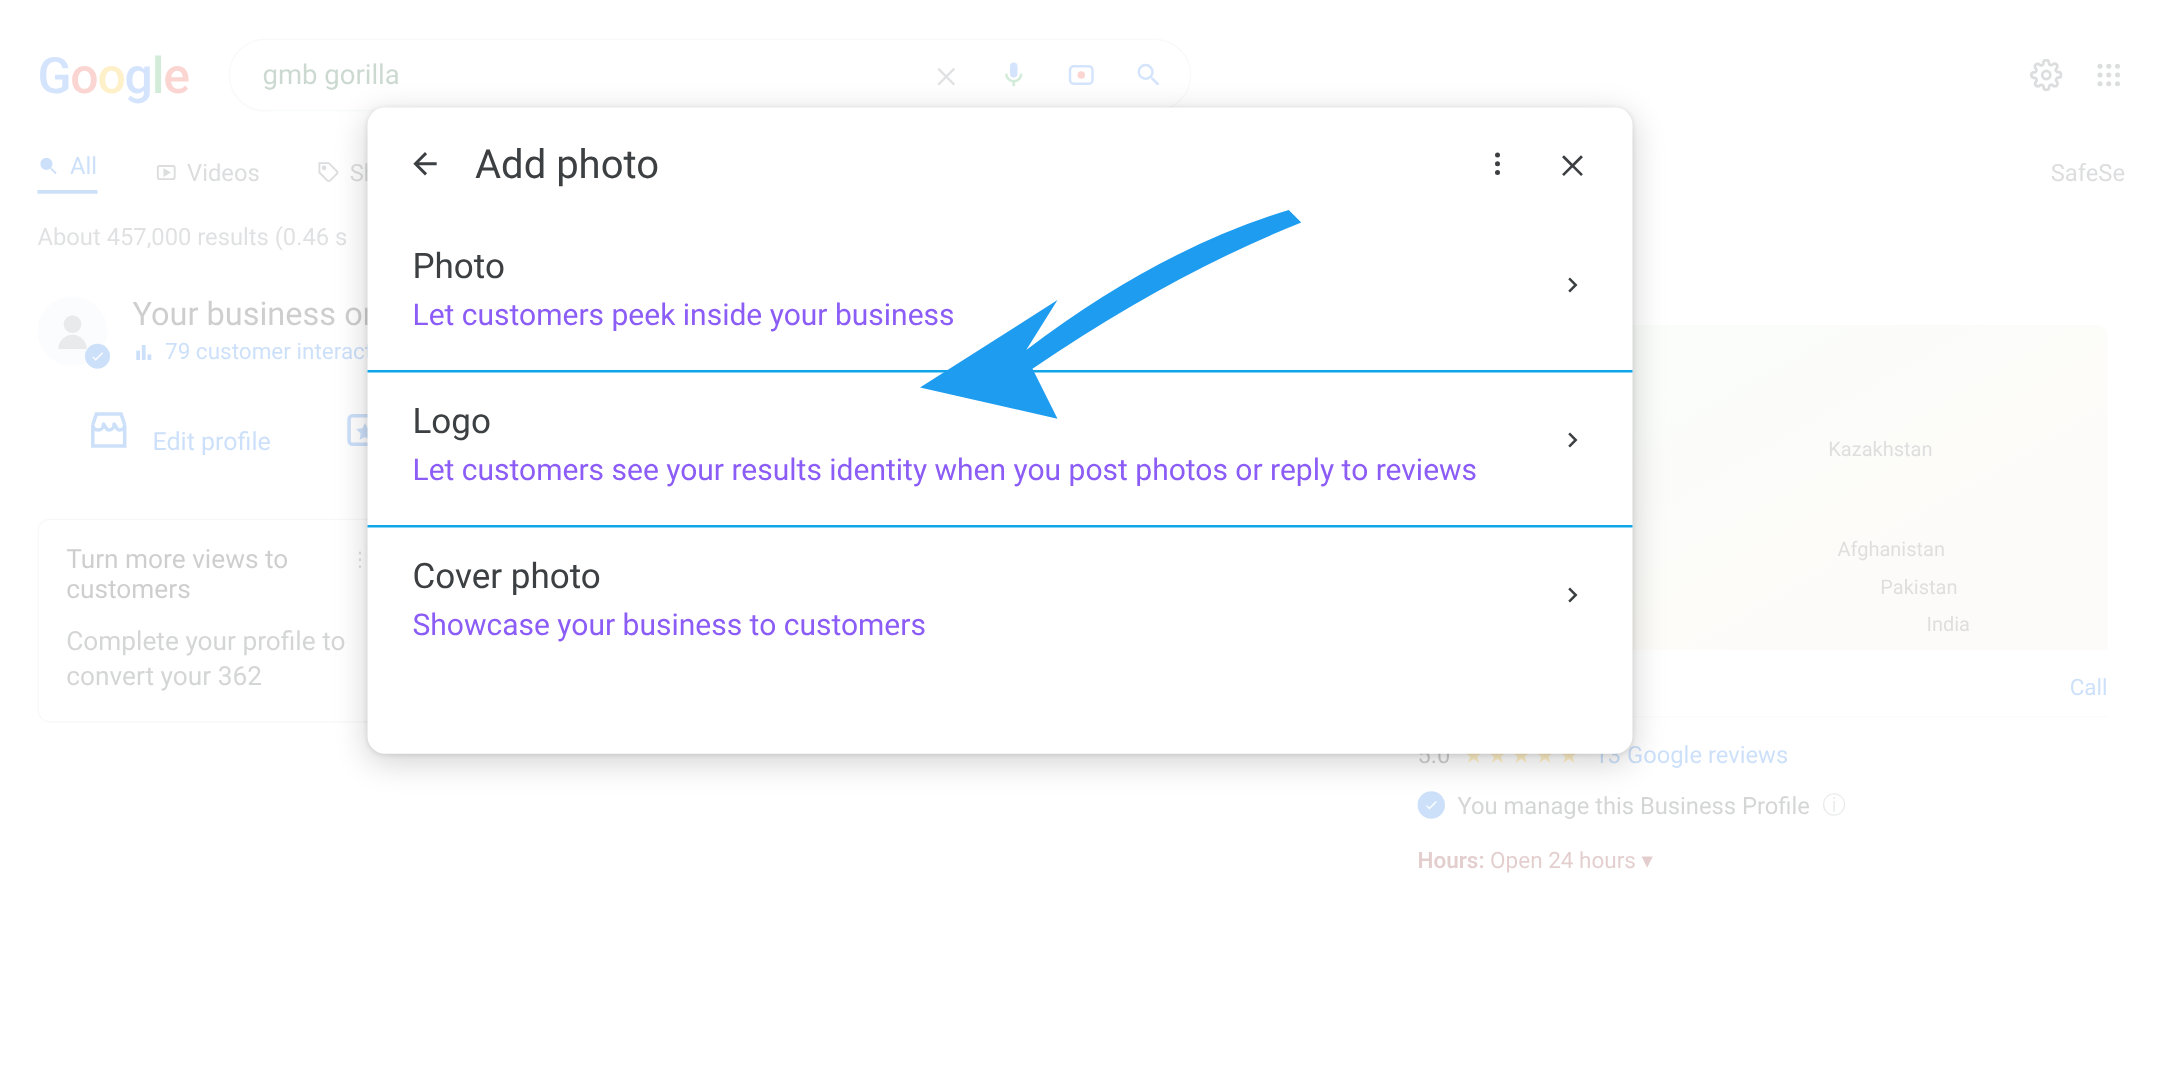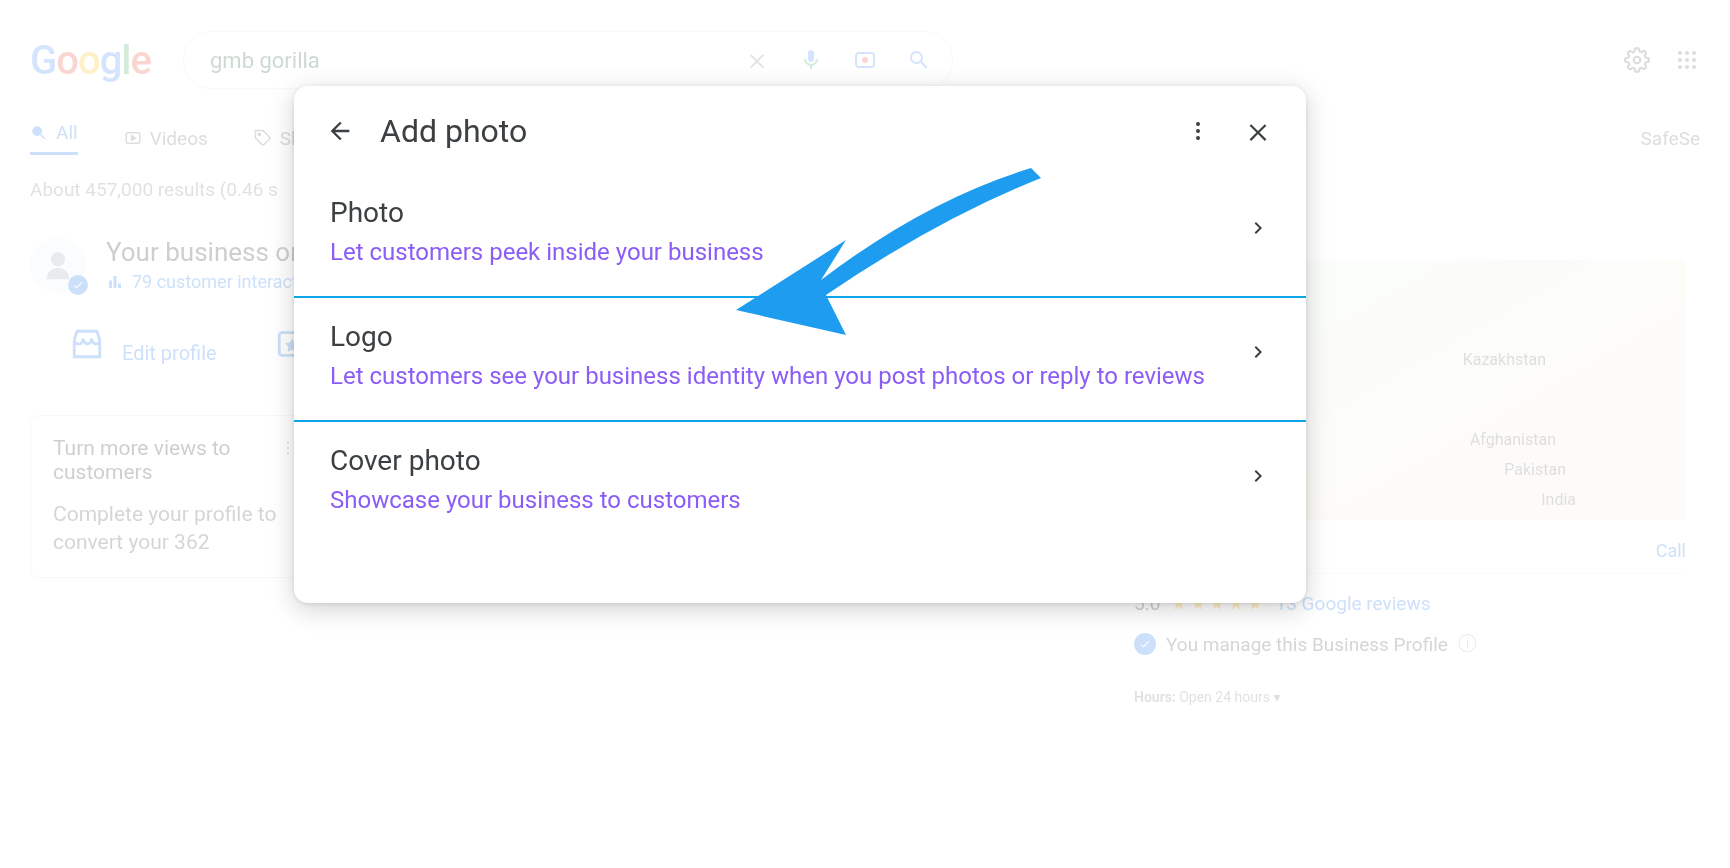--- a/index.html
+++ b/index.html
@@ -144,21 +144,21 @@
       padding-bottom: 12px;
     }
     .kp-rating { margin-top: 18px; color: #70757a; font-size: 19px; display:flex; align-items:center; gap:10px; }
     .kp-rating .score { color:#202124; }
     .stars { color:#fbbc04; letter-spacing:2px; }
     .kp-rating .link { color:#1a73e8; }
     .kp-manage { margin-top: 16px; color:#3c4043; font-size:19px; display:flex; align-items:center; gap:10px; }
     .kp-manage .badge {
       width:22px;height:22px;border-radius:50%;background:#1a73e8;display:inline-flex;align-items:center;justify-content:center;
     }
-    .kp-hours { margin-top: 32px; color:#737373; font-size:14px; }
+    .kp-hours { margin-top: 20px; color:#7f1d1d; font-size:18px; }
     .kp-hours b { font-weight: 600; }
 
     
     .modal {
       position: absolute;
       left: 294px;
       top: 86px;
       width: 1012px;
       background: #fff;
       border-radius: 14px;
@@ -445,21 +445,21 @@
     <span class="chev">
       <svg viewBox="0 0 24 24" width="24" height="24" fill="#3c4043">
           <path d="M8.59 16.59L13.17 12 8.59 7.41 10 6l6 6-6 6z"></path>
         </svg>
     </span>
   </div>
 
   <div class="option">
     <div class="option-text">
       <div class="option-title">Logo</div>
-      <div class="option-desc">Let customers see your business identity when you post photos or reply to reviews</div>
+      <div class="option-desc">Let customers see your results identity when you post photos or reply to reviews</div>
     </div>
     <span class="chev">
       <svg viewBox="0 0 24 24" width="24" height="24" fill="#3c4043">
           <path d="M8.59 16.59L13.17 12 8.59 7.41 10 6l6 6-6 6z"></path>
         </svg>
     </span>
   </div>
 
   <div class="option">
     <div class="option-text">

